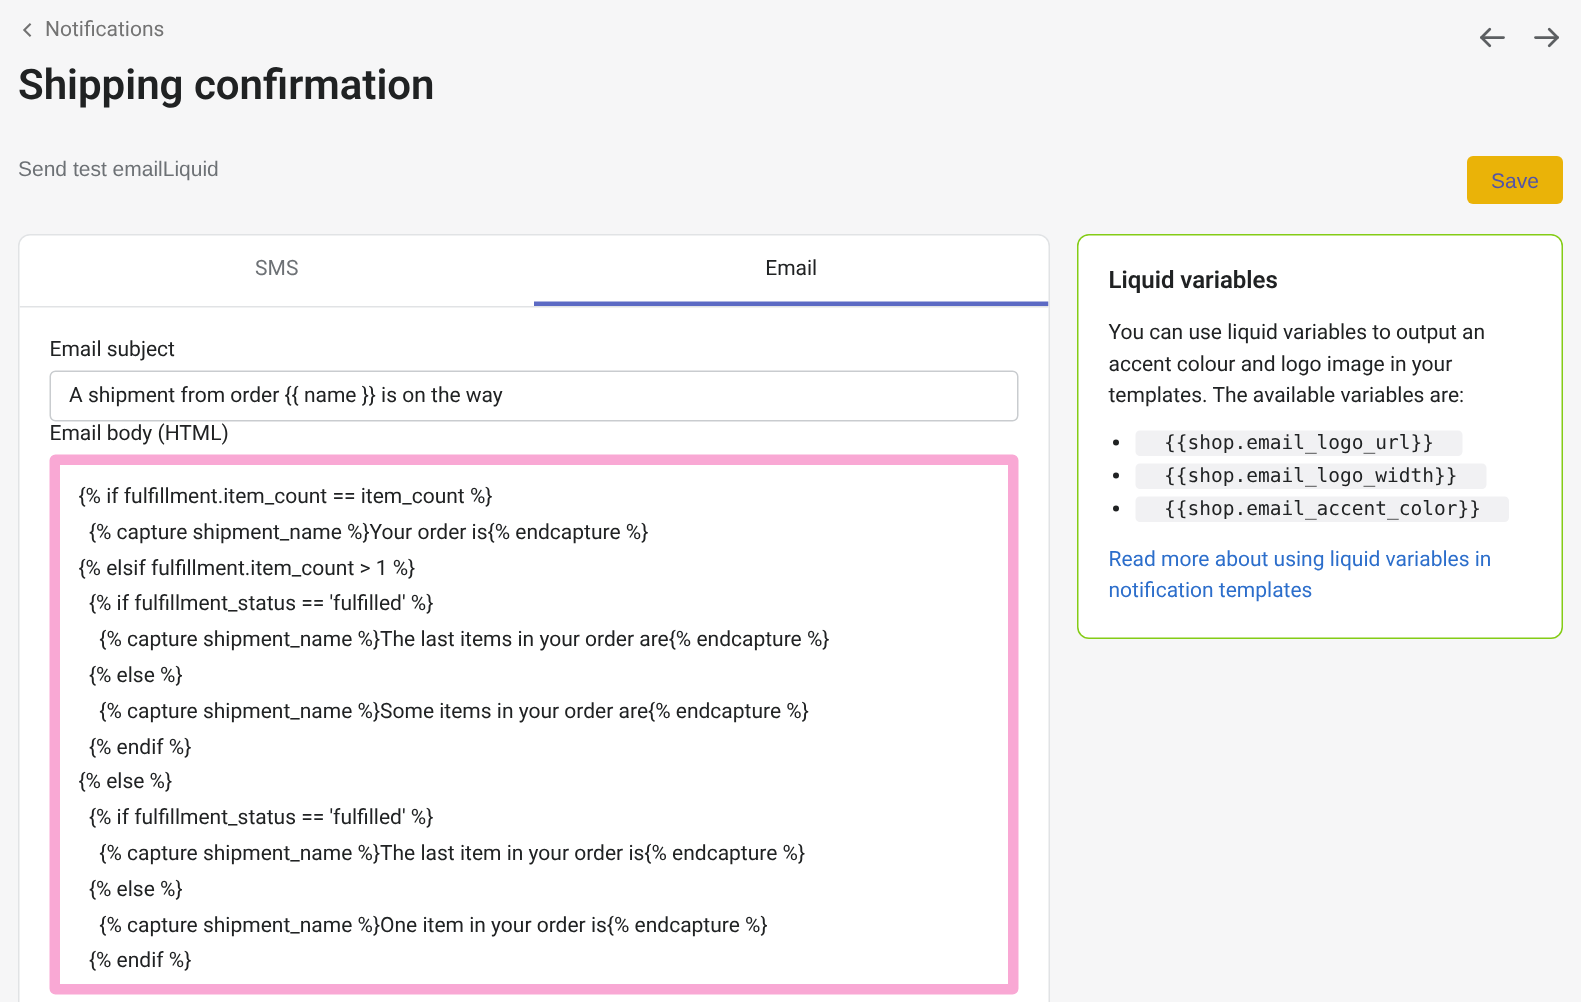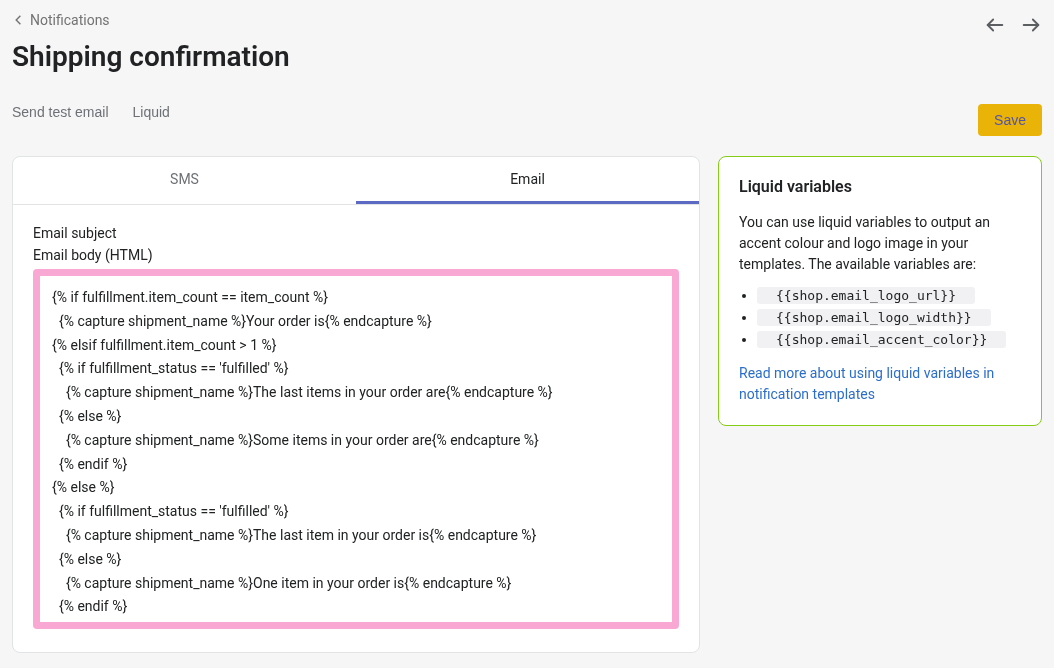--- a/index.html
+++ b/index.html
@@ -44,21 +44,21 @@
       cursor: pointer;
       color: #5c5f62;
     }
     .nav-arrow svg { width: 22px; height: 22px; }
     .actions-row {
       display: flex;
       justify-content: space-between;
       align-items: center;
       margin-bottom: 20px;
     }
-    .links-row { display: flex; gap: 24px; }
+    .links-row { display: flex; }
     .link-btn {
       color: #6d7175;
       font-size: 14px;
       background: none;
       border: none;
       cursor: pointer;
       padding: 0;
     }
     .save-btn {
       background: #eab308;
@@ -209,20 +209,21 @@
 
   <div class="content-row">
     <div class="main-card">
       <div class="tabs">
         <div class="tab">SMS</div>
         <div class="tab active">Email</div>
       </div>
       <div class="card-body">
         <div class="field-group">
           <label class="field-label">Email subject</label>
+          <input class="text-input" type="text" value="A shipment from order {{ name }} is on the way" style="">
         </div>
         <div class="field-group" style="margin-bottom:0;">
           <label class="field-label">Email body (HTML)</label>
           <textarea class="body-editor" style="">{% if fulfillment.item_count == item_count %}
   {% capture shipment_name %}Your order is{% endcapture %}
 {% elsif fulfillment.item_count &gt; 1 %}
   {% if fulfillment_status == 'fulfilled' %}
     {% capture shipment_name %}The last items in your order are{% endcapture %}
   {% else %}
     {% capture shipment_name %}Some items in your order are{% endcapture %}

